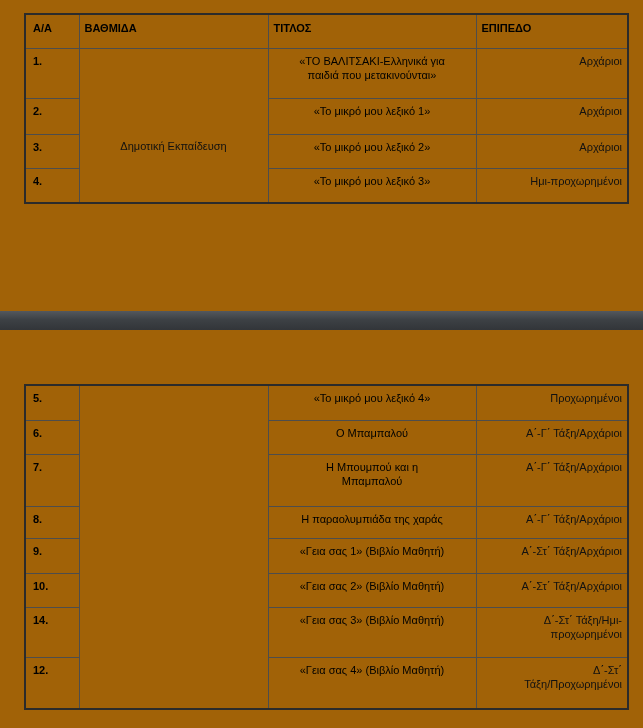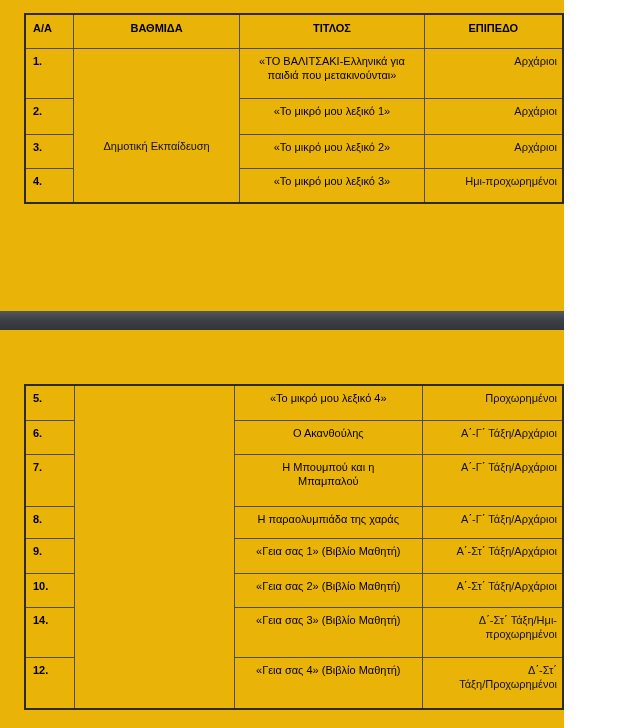--- a/index.html
+++ b/index.html
@@ -2,23 +2,23 @@
 <html><head>
 <meta charset="utf-8">
 <style>
   html, body {
     margin: 0;
     padding: 0;
     background: #ffffff;
   }
   .page {
     position: relative;
-    width: 564px;
+    width: 643px;
     height: 728px;
-    background: #eab308;
+    background: #a16207;
     font-family: "Liberation Sans", sans-serif;
     color: #111111;
     overflow: hidden;
   }
   table.doc-table {
     position: absolute;
     left: 24px;
     border-collapse: collapse;
     table-layout: fixed;
     border: 2px solid #2b2b2b;
@@ -32,21 +32,21 @@
   .doc-table th, .doc-table td {
     border: 1px solid #4d4d4d;
     font-size: 11px;
     line-height: 14px;
     padding: 4px 5px;
     vertical-align: top;
     overflow: hidden;
   }
   .doc-table th {
     font-weight: bold;
-    text-align: center;
+    text-align: left;
     padding-top: 6px;
     color: #000000;
   }
   th.h-num { text-align: left; padding-left: 7px; }
   td.cell-num {
     font-weight: bold;
     text-align: left;
     padding-left: 7px;
     padding-top: 5px;
     color: #000000;
@@ -135,21 +135,21 @@
     </colgroup>
     <tbody>
         <tr style="height:35px;">
       <td class="cell-num">5.</td>
       <td class="cell-stage-empty" rowspan="8"></td>
       <td class="cell-title">«Το μικρό μου λεξικό 4»</td>
       <td class="cell-level">Προχωρημένοι</td>
     </tr>
     <tr style="height:34px;">
       <td class="cell-num">6.</td>
-      <td class="cell-title">Ο Ακανθούλης</td>
+      <td class="cell-title">Ο Μπαμπαλού</td>
       <td class="cell-level">Α΄-Γ΄ Τάξη/Αρχάριοι</td>
     </tr>
     <tr style="height:52px;">
       <td class="cell-num">7.</td>
       <td class="cell-title">Η Μπουμπού και η
 Μπαμπαλού</td>
       <td class="cell-level">Α΄-Γ΄ Τάξη/Αρχάριοι</td>
     </tr>
     <tr style="height:32px;">
       <td class="cell-num">8.</td>

